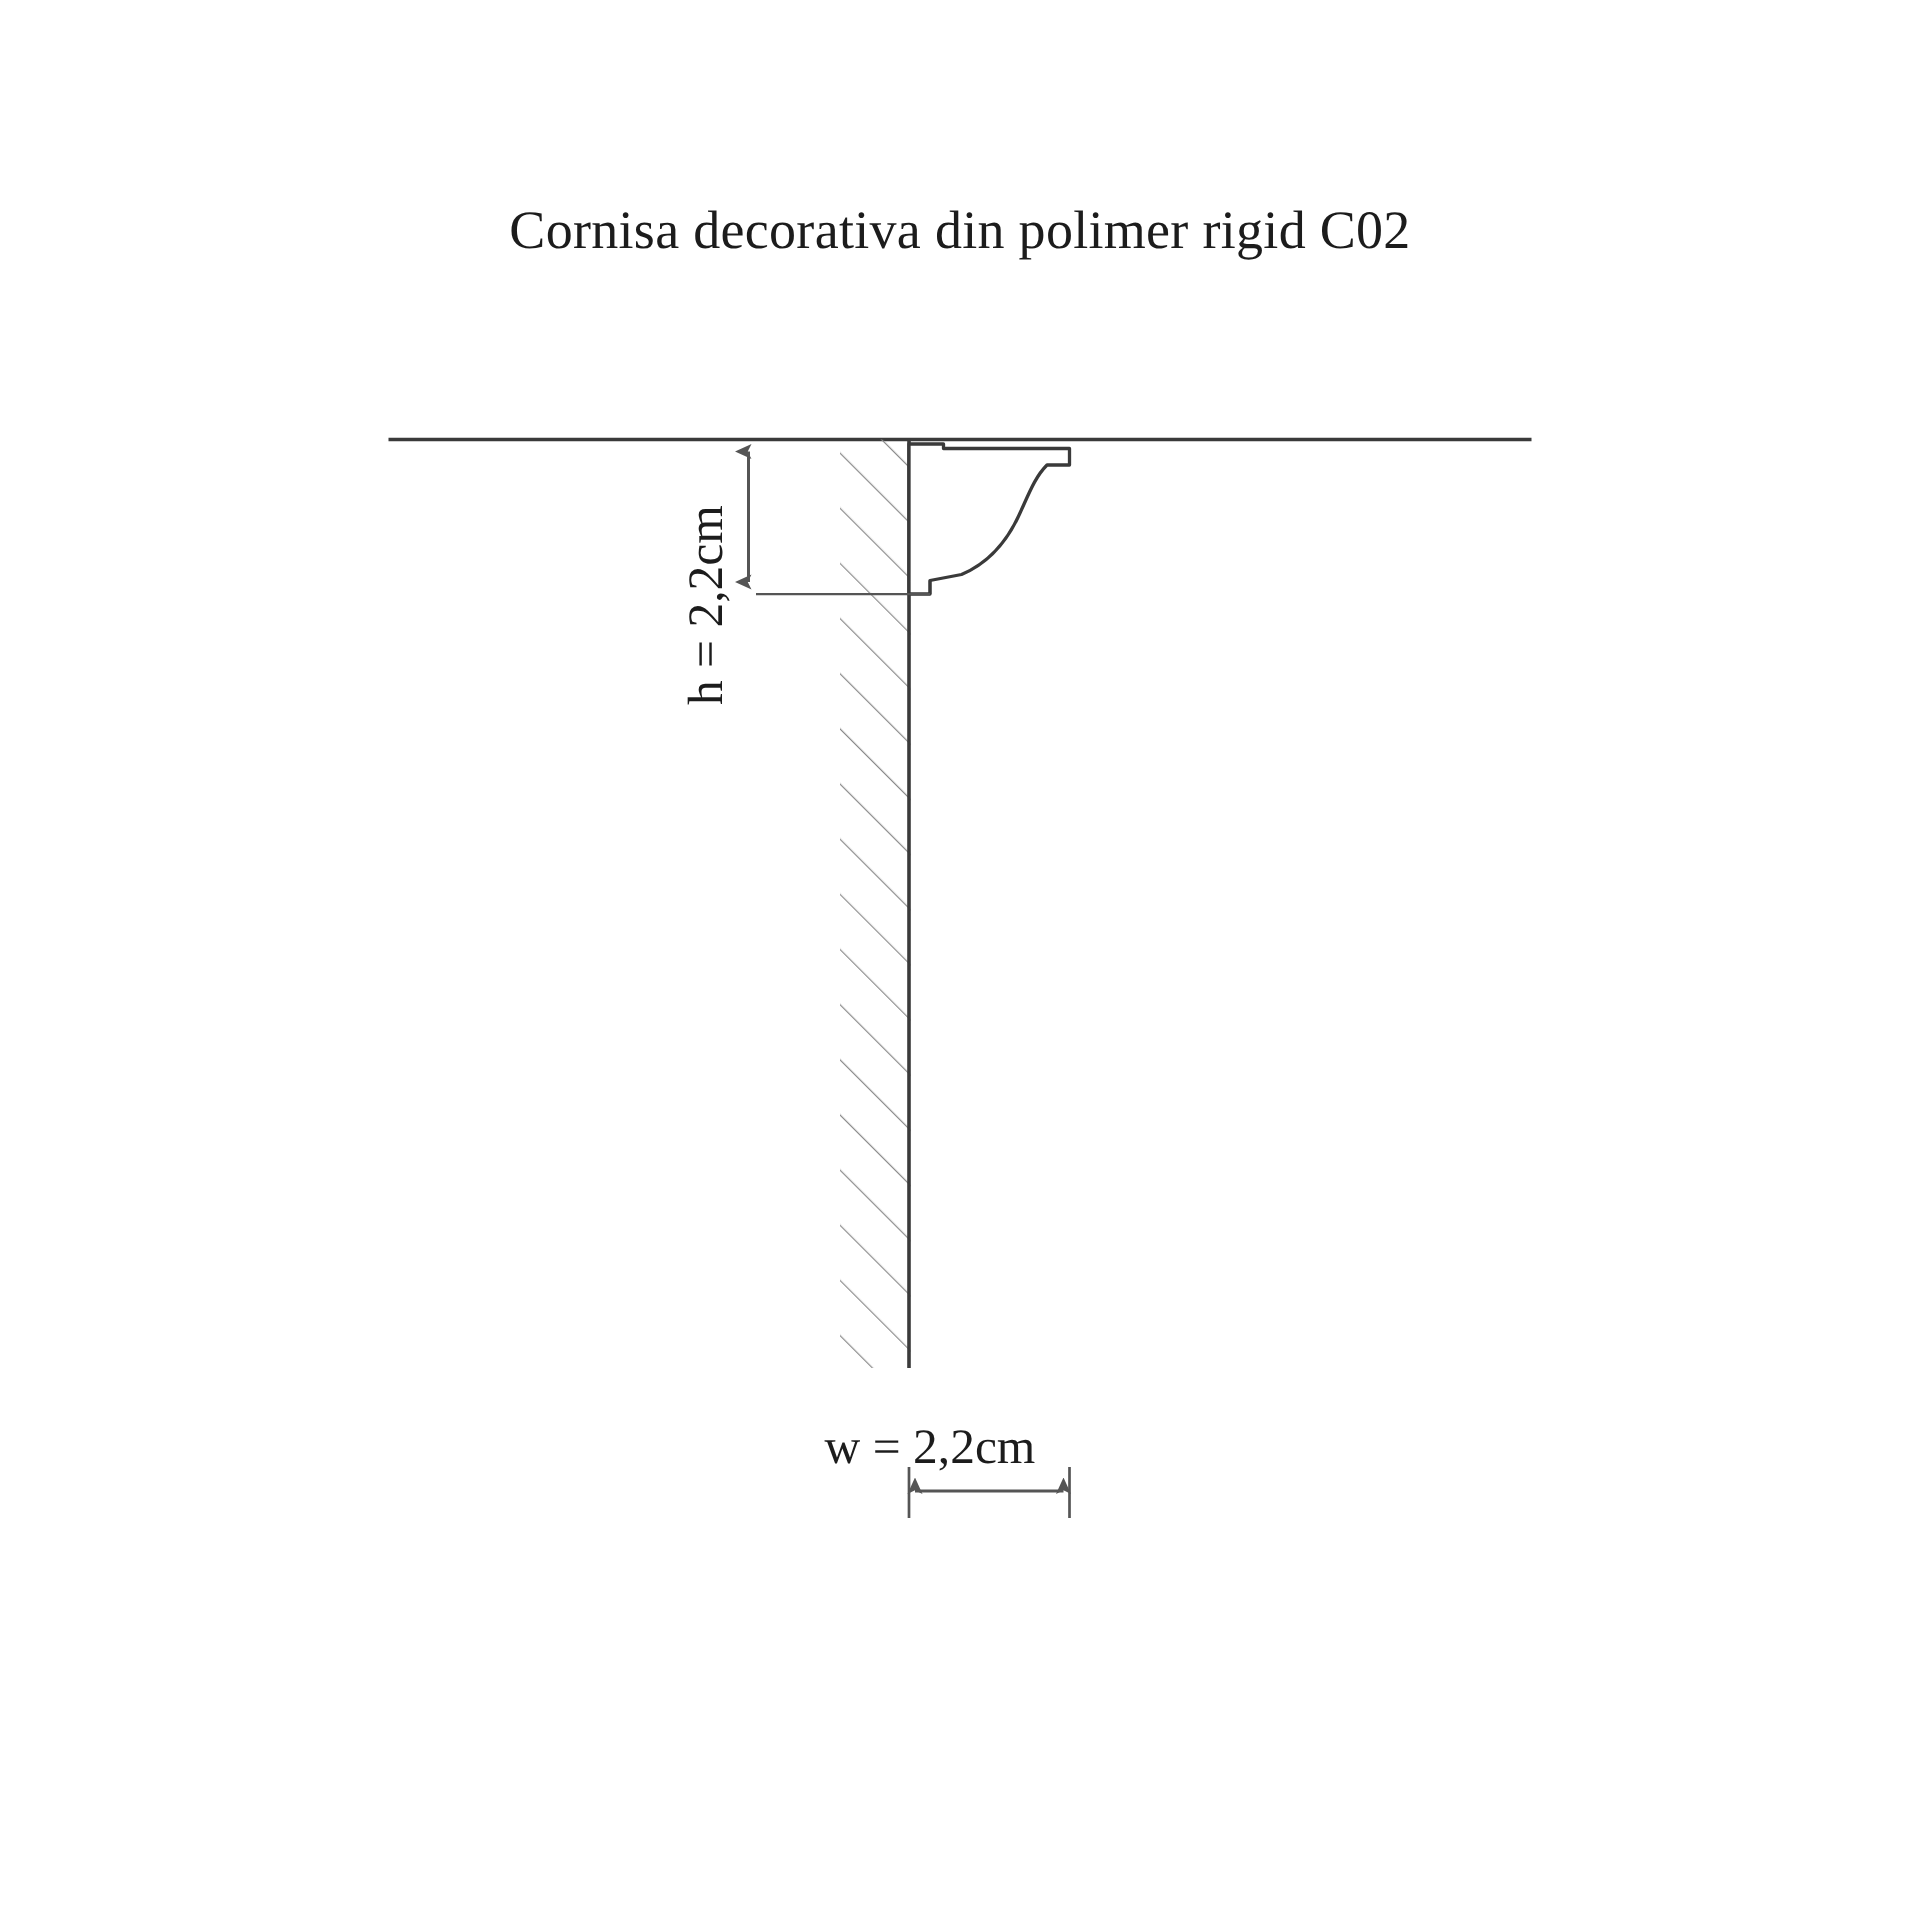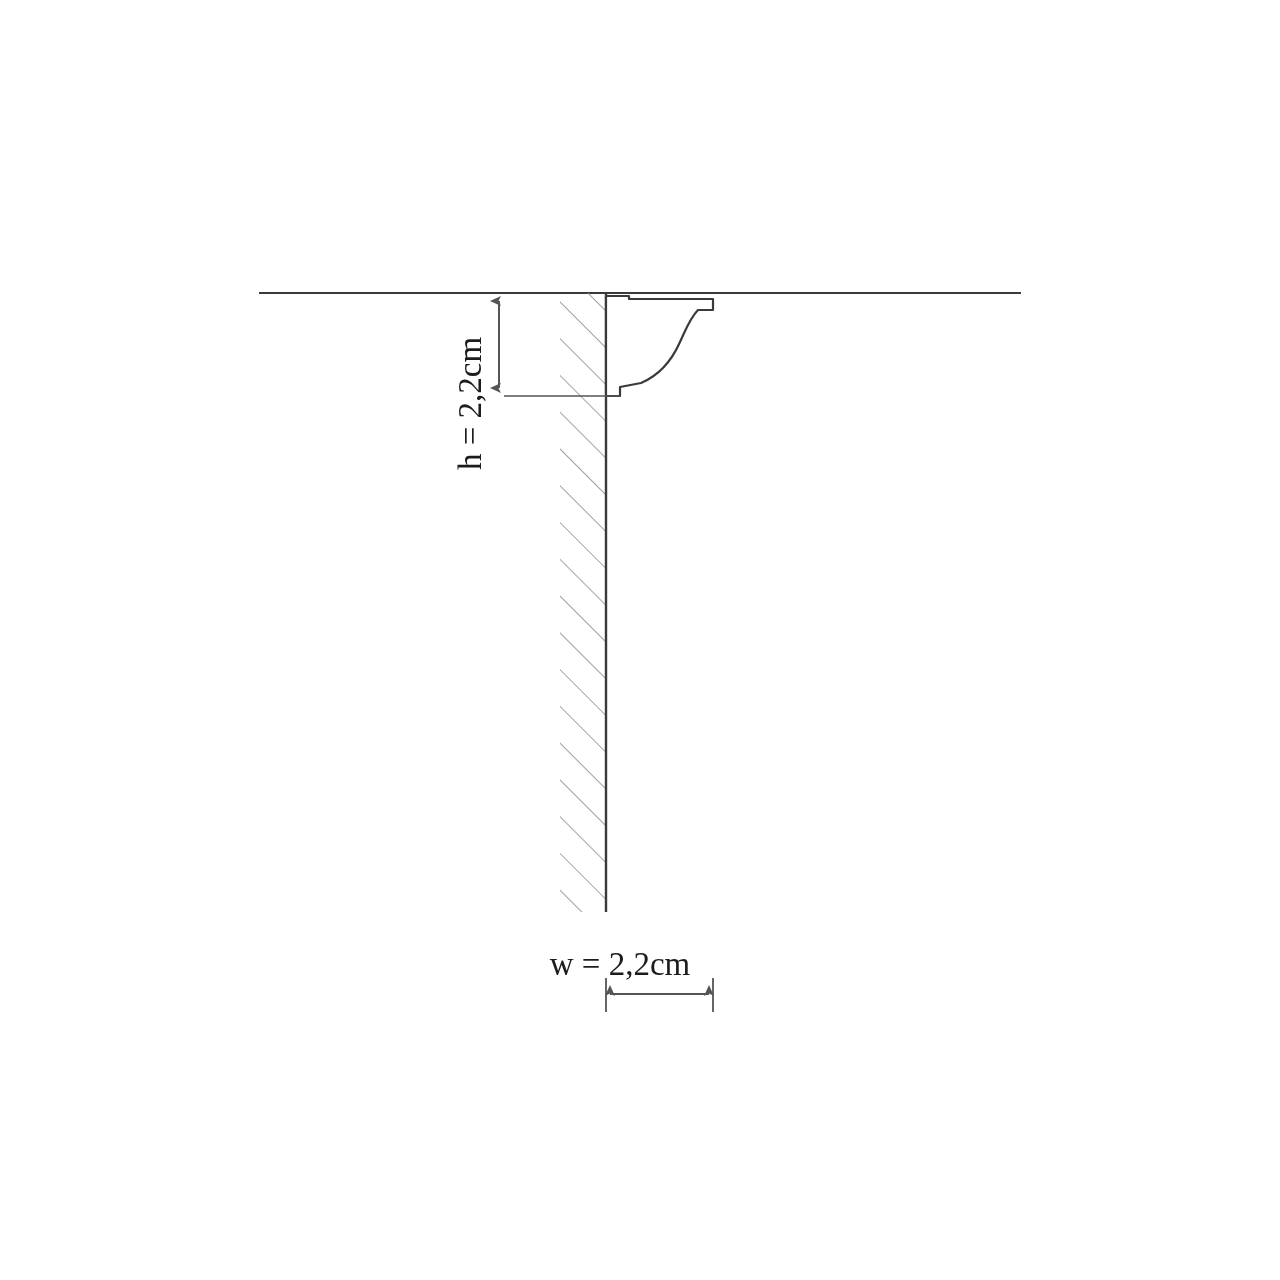--- a/index.html
+++ b/index.html
@@ -41,20 +41,21 @@
     font-family: "Liberation Serif", serif;
     font-size: 33px;
     fill: #1c1c1c;
   }
 </style>
 </head>
 <body>
 
 <div id="stage">
 
+  <div class="title">Cornisa decorativa din polimer rigid C02</div>
 
   <svg id="drawing" width="1280" height="1280" viewBox="0 0 1280 1280">
 
     <defs>
       <pattern id="hatchPattern" width="26" height="26" patternTransform="rotate(-45)" patternUnits="userSpaceOnUse">
         <line x1="0" y1="0" x2="0" y2="26" stroke="#8a8a8a" stroke-width="1.6"></line>
       </pattern>
       <marker id="arrowUp" markerWidth="12" markerHeight="12" refX="6" refY="9" orient="auto" markerUnits="userSpaceOnUse">
         <path d="M6 0 L11 11 L6 8.5 L1 11 Z" fill="#555555"></path>
       </marker>

